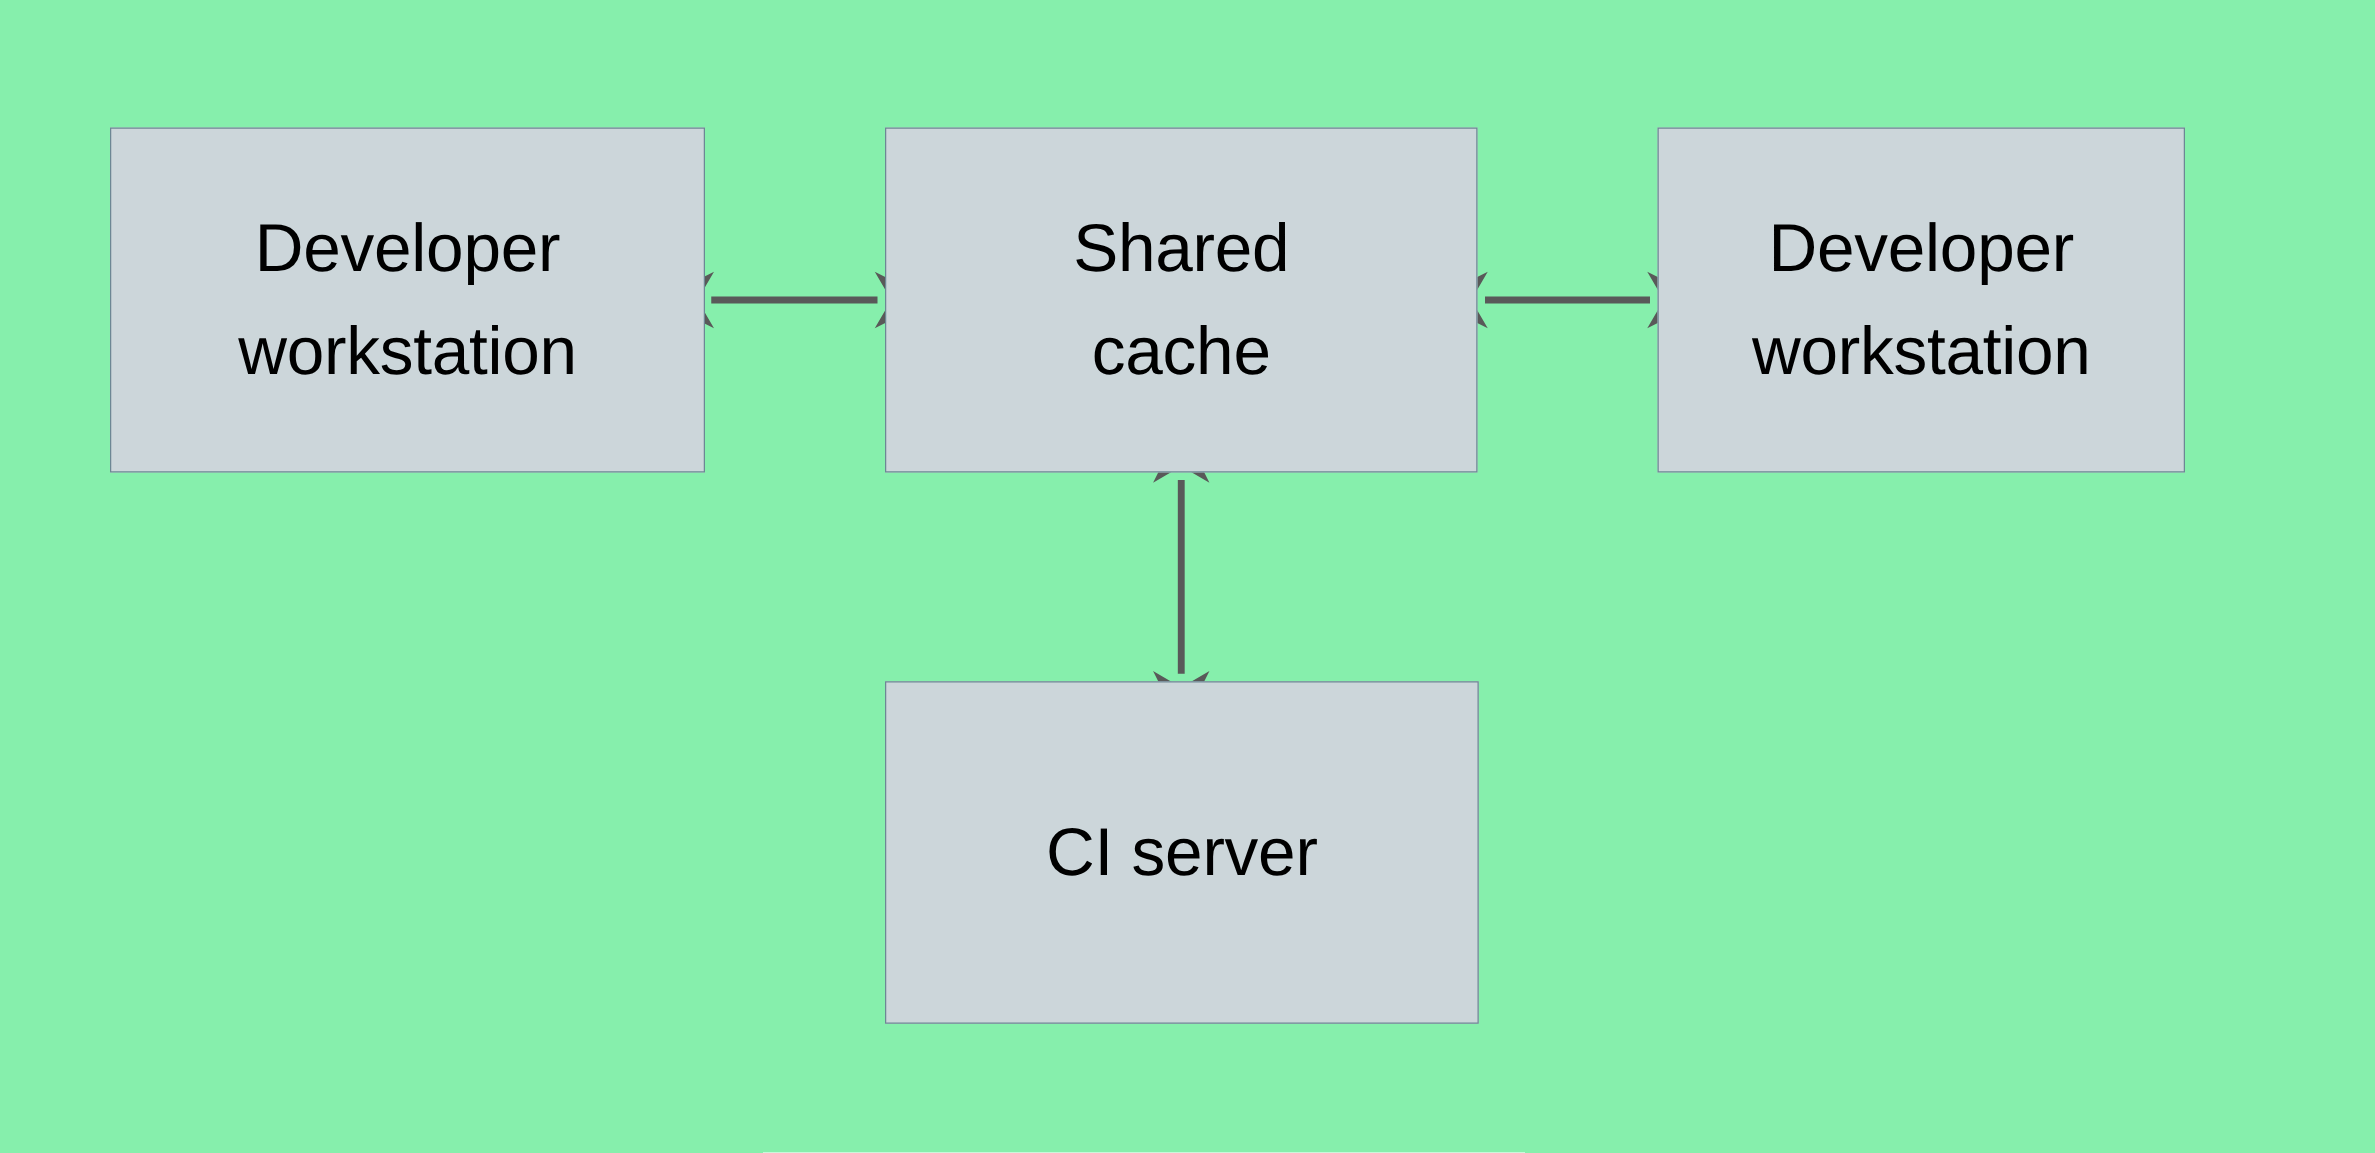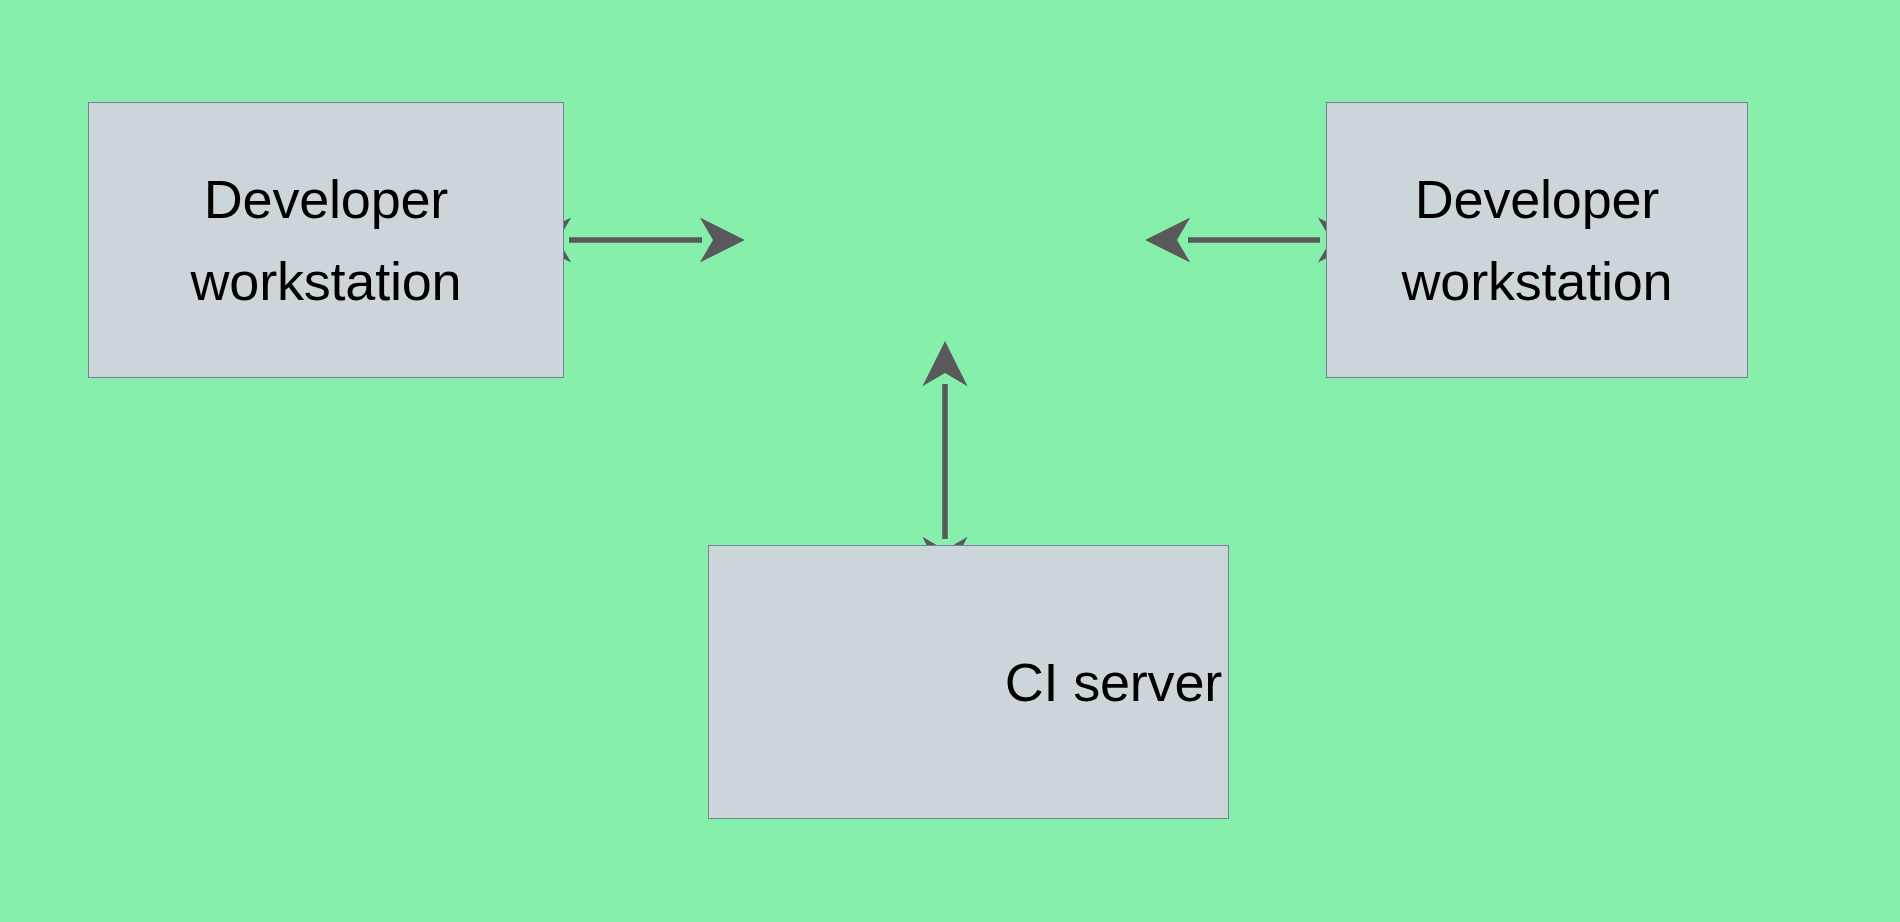--- a/index.html
+++ b/index.html
@@ -33,21 +33,21 @@
     font-size: 54px;
     line-height: 1.52;
     font-weight: 400;
     letter-spacing: -0.2px;
     white-space: pre-line;
     padding: 0 6px;
   }
   #node-dev-left  { left: 88px;   top: 102px; width: 476px; height: 276px; }
   #node-shared    { left: 708px;  top: 102px; width: 474px; height: 276px; }
   #node-dev-right { left: 1326px; top: 102px; width: 422px; height: 276px; }
-  #node-ci        { left: 708px;  top: 545px; width: 521px; height: 274px; justify-content: flex-end; }
+  #node-ci        { left: 708px;  top: 545px; width: 475px; height: 274px; }
   #node-ci .node-label { font-size: 54px; }
 
   .edge-layer {
     position: absolute;
     left: 0;
     top: 0;
     width: 1900px;
     height: 922px;
     pointer-events: none;
   }
@@ -75,20 +75,24 @@
 
       CI server --&gt;
     <line x1="945" y1="384" x2="945" y2="539" stroke="#595959" stroke-width="5.5" marker-start="url(#arrow-start)" marker-end="url(#arrow-end)"></line>
   </svg>
 
   <div class="node" id="node-dev-left">
     <span class="node-label">Developer
 workstation</span>
   </div>
 
+  <div class="node" id="node-shared">
+    <span class="node-label">Shared
+cache</span>
+  </div>
 
   <div class="node" id="node-dev-right">
     <span class="node-label">Developer
 workstation</span>
   </div>
 
   <div class="node" id="node-ci">
     <span class="node-label">CI server</span>
   </div>
 

